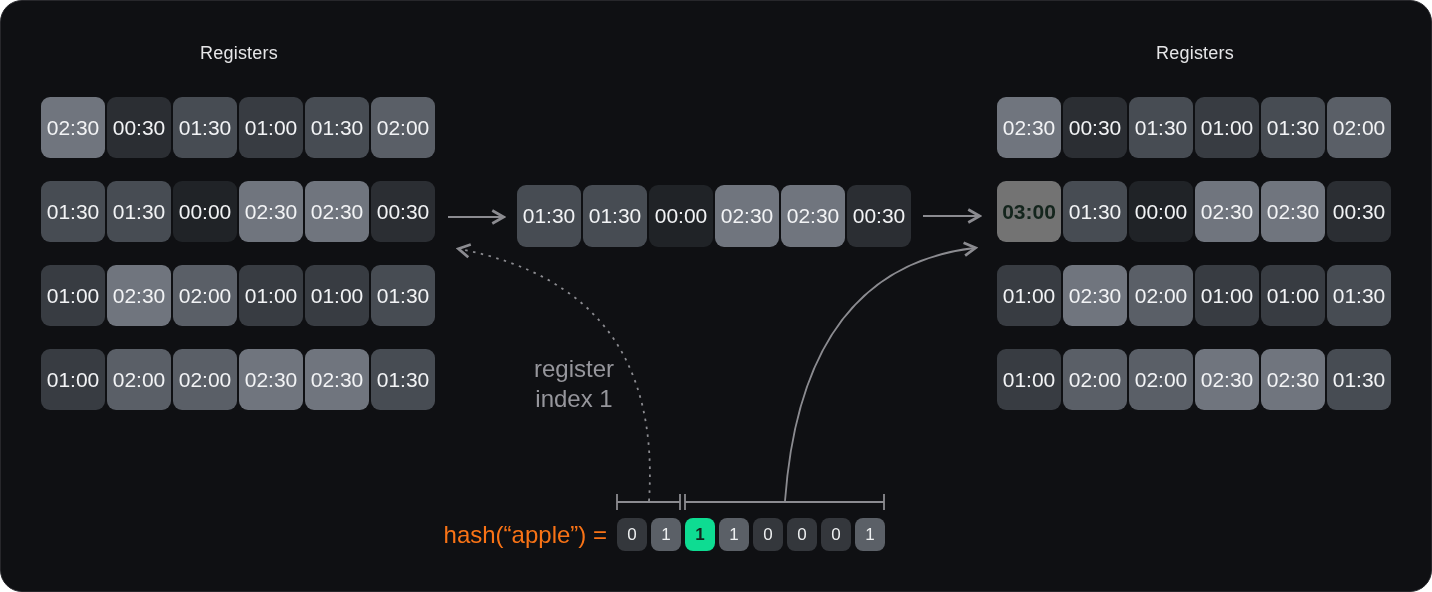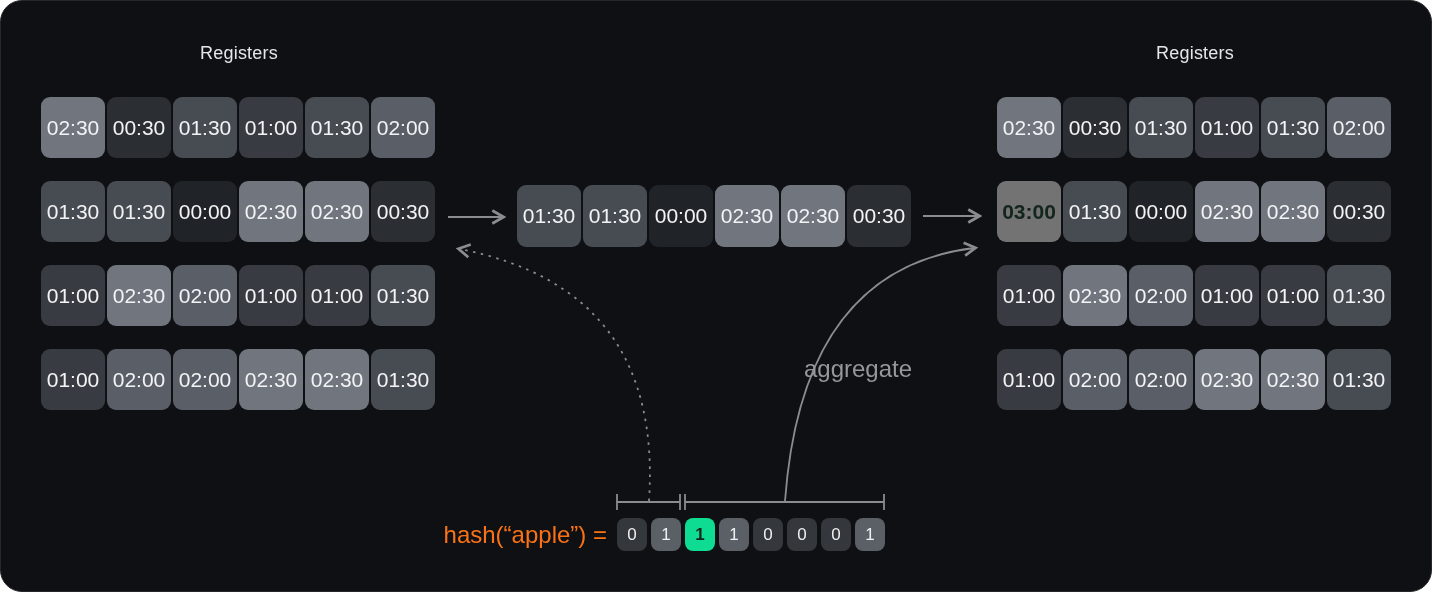--- a/index.html
+++ b/index.html
@@ -123,24 +123,25 @@
       <path d="M447 216 H501" marker-end="url(#arw)"></path>
       <path d="M922 215 H977" marker-end="url(#arw)"></path>
       <path d="M648 500 Q662 288 459 248" stroke-dasharray="2.5 5.5" marker-end="url(#arw)"></path>
       <path d="M784 500 Q801 268 973 247" marker-end="url(#arw)"></path>
       <path d="M616 493 V509 M616 501 H679 M679 493 V509"></path>
       <path d="M684 493 V509 M684 501 H883 M883 493 V509"></path>
     </g>
   </svg>
 
   <div class="note" style="left:463px;top:353px;">
+    <div>register</div>
+    <div>index 1</div>
   </div>
 
   <div class="note" style="left:747px;top:353px;">
-    <div>aggregate</div>
   </div>
 
   <div class="hash-label">hash(“apple”) =</div>
 
   <div id="bits" class="bits">
       <div class="bit" style="background: rgb(52, 55, 60);">0</div>
       <div class="bit" style="background: rgb(91, 96, 103);">1</div>
       <div class="bit hl" style="background: rgb(14, 220, 146);">1</div>
       <div class="bit" style="background: rgb(91, 96, 103);">1</div>
       <div class="bit" style="background: rgb(52, 55, 60);">0</div>

